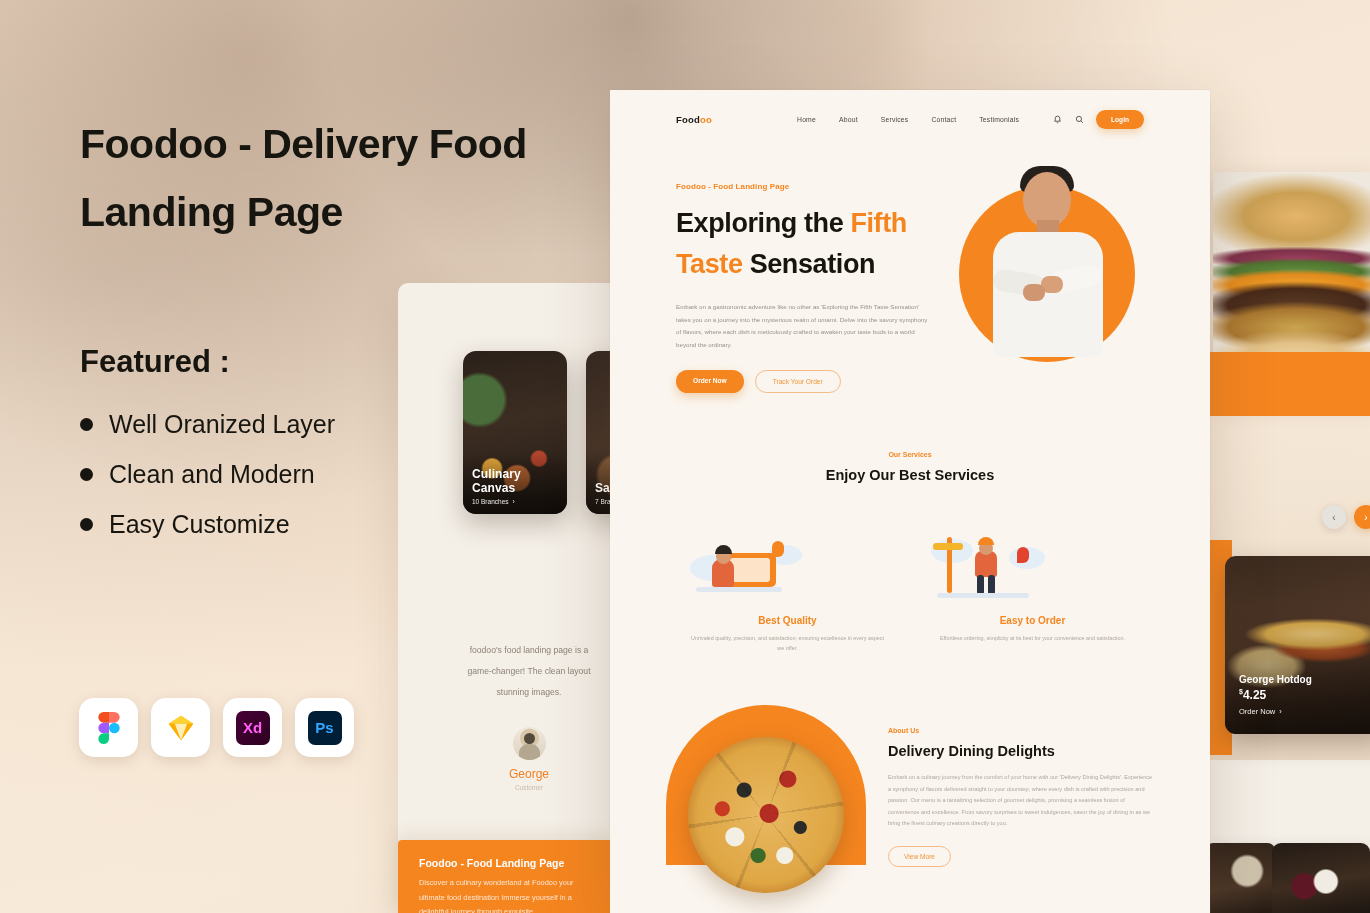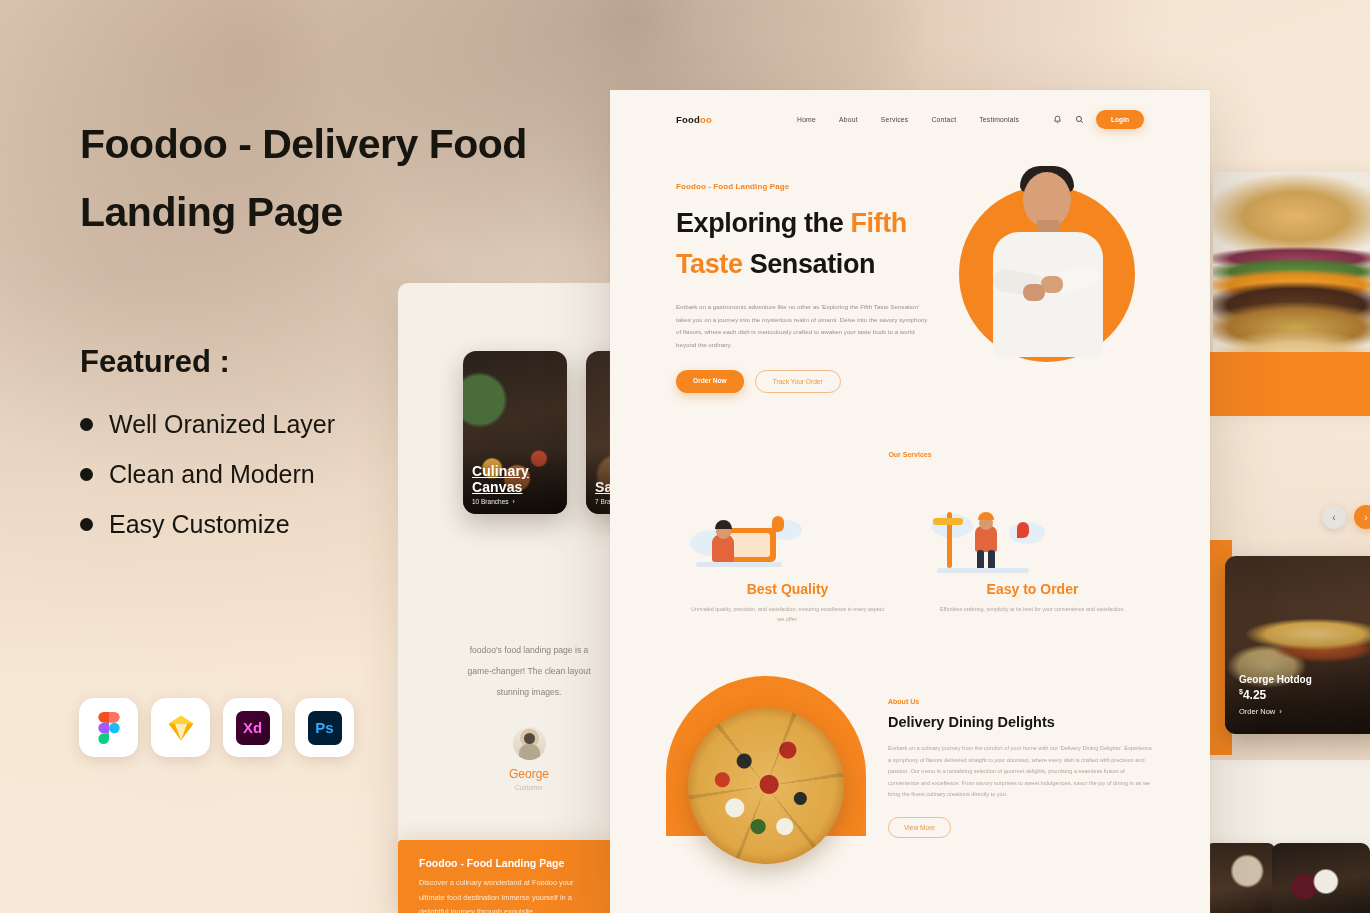--- a/index.html
+++ b/index.html
@@ -76,21 +76,21 @@
   }
   .dish-photo.b {
     background:
       radial-gradient(circle at 58% 42%, #cfc2ab 0 16px, rgba(207,194,171,0) 19px),
       radial-gradient(circle at 30% 76%, #8a5f3b 0 18px, rgba(138,95,59,0) 22px),
       linear-gradient(165deg,#332720 0%,#463428 50%,#291f19 100%);
   }
   .dish-fade { position:absolute; left:0; right:0; bottom:0; height:62px;
                background:linear-gradient(to top, rgba(12,9,6,.85), rgba(12,9,6,0)); }
   .dish-info { position:absolute; left:9px; bottom:9px; color:#fff; }
-  .dish-name { font-size:14px; font-weight:700; letter-spacing:.1px;text-decoration:underline; }
+  .dish-name { font-size:12px; font-weight:700; letter-spacing:.1px; }
   .dish-sub { font-size:6.5px; margin-top:3px; display:flex; align-items:center; gap:4px; opacity:.92; }
 
   
   #testimonial { position:absolute; left:440px; top:640px; width:178px; text-align:center; z-index:5; }
   .quote-line { font-size:8.6px; color:#8e8377; line-height:21px; }
   .avatar {
     width:33px; height:33px; border-radius:50%; margin:24px auto 7px;
     background:radial-gradient(circle at 50% 34%, #d8c6ab 0 9px, rgba(216,198,171,0) 10px),
                linear-gradient(180deg,#efe8dc 0%,#ddd2c0 100%);
     position:relative; overflow:hidden;
@@ -215,21 +215,21 @@
   .hp-hand-l { position:absolute; left:62px; top:112px; width:22px; height:17px; border-radius:8px; background:#d8a079; }
   .hp-hand-r { position:absolute; left:44px; top:120px; width:22px; height:17px; border-radius:8px; background:#cf9671; }
 
   
   .sec-head { text-align:center; margin-top:58px; }
   .sec-kicker { font-size:7px; font-weight:700; color:#f5851f; }
   .sec-title { margin-top:9px; font-size:14.5px; font-weight:800; color:#16150f; }
   .services { display:flex; padding:42px 62px 0 62px; gap:14px; }
   .svc { flex:1; text-align:center; }
   .svc-art { height:78px; position:relative; }
-  .svc-title { font-size:14px; font-weight:700; color:#f5851f; margin-top:3px; }
+  .svc-title { font-size:10px; font-weight:700; color:#f5851f; margin-top:12px; }
   .svc-text { font-size:5.4px; line-height:9.5px; color:#b0a79e; margin-top:8px; padding:0 16px; }
 
   .art-cloud { position:absolute; border-radius:50%; background:#e4eef7; }
   .art-box { position:absolute; }
 
   
   .about { display:flex; padding:52px 56px 0 56px; gap:22px; }
   .pizza-wrap { position:relative; width:200px; height:180px; }
   .pizza-arc { position:absolute; left:0; top:0; width:200px; height:160px;
                background:#f5851f; border-radius:100px 100px 0 0; }
@@ -437,20 +437,21 @@
         <div class="hp-arm-l"></div>
         <div class="hp-arm-r"></div>
         <div class="hp-hand-l"></div>
         <div class="hp-hand-r"></div>
       </div>
     </div>
   </div>
 
   <div class="sec-head">
     <div class="sec-kicker">Our Services</div>
+    <div class="sec-title">Enjoy Our Best Services</div>
   </div>
 
   <div class="services">
     <div class="svc">
       <div class="svc-art">
         <div class="art-cloud" style="left:18px;top:30px;width:46px;height:26px;"></div>
         <div class="art-cloud" style="left:96px;top:20px;width:34px;height:20px;"></div>
         <div class="art-box" style="left:52px;top:28px;width:52px;height:34px;background:#f5851f;border-radius:5px;"></div>
         <div class="art-box" style="left:58px;top:33px;width:40px;height:24px;background:#fde3c8;border-radius:3px;"></div>
         <div class="art-box" style="left:40px;top:34px;width:22px;height:28px;background:#e2653c;border-radius:9px 9px 3px 3px;"></div>

